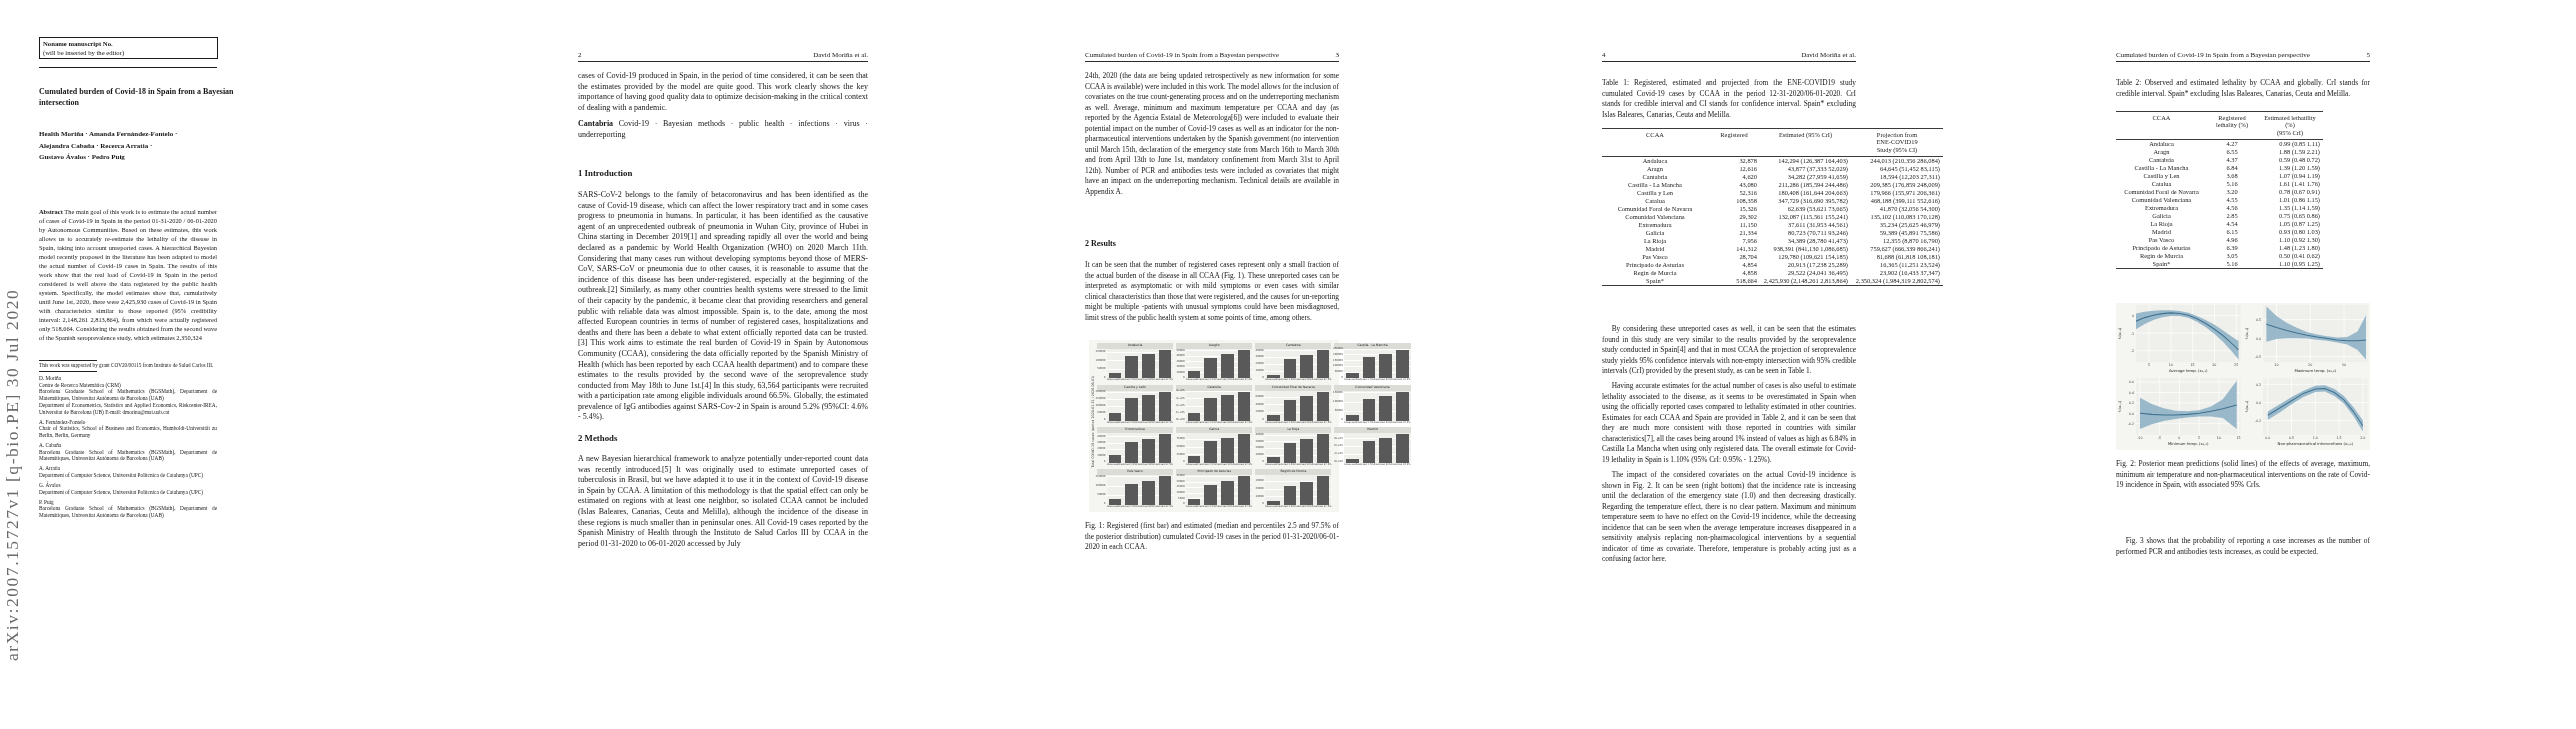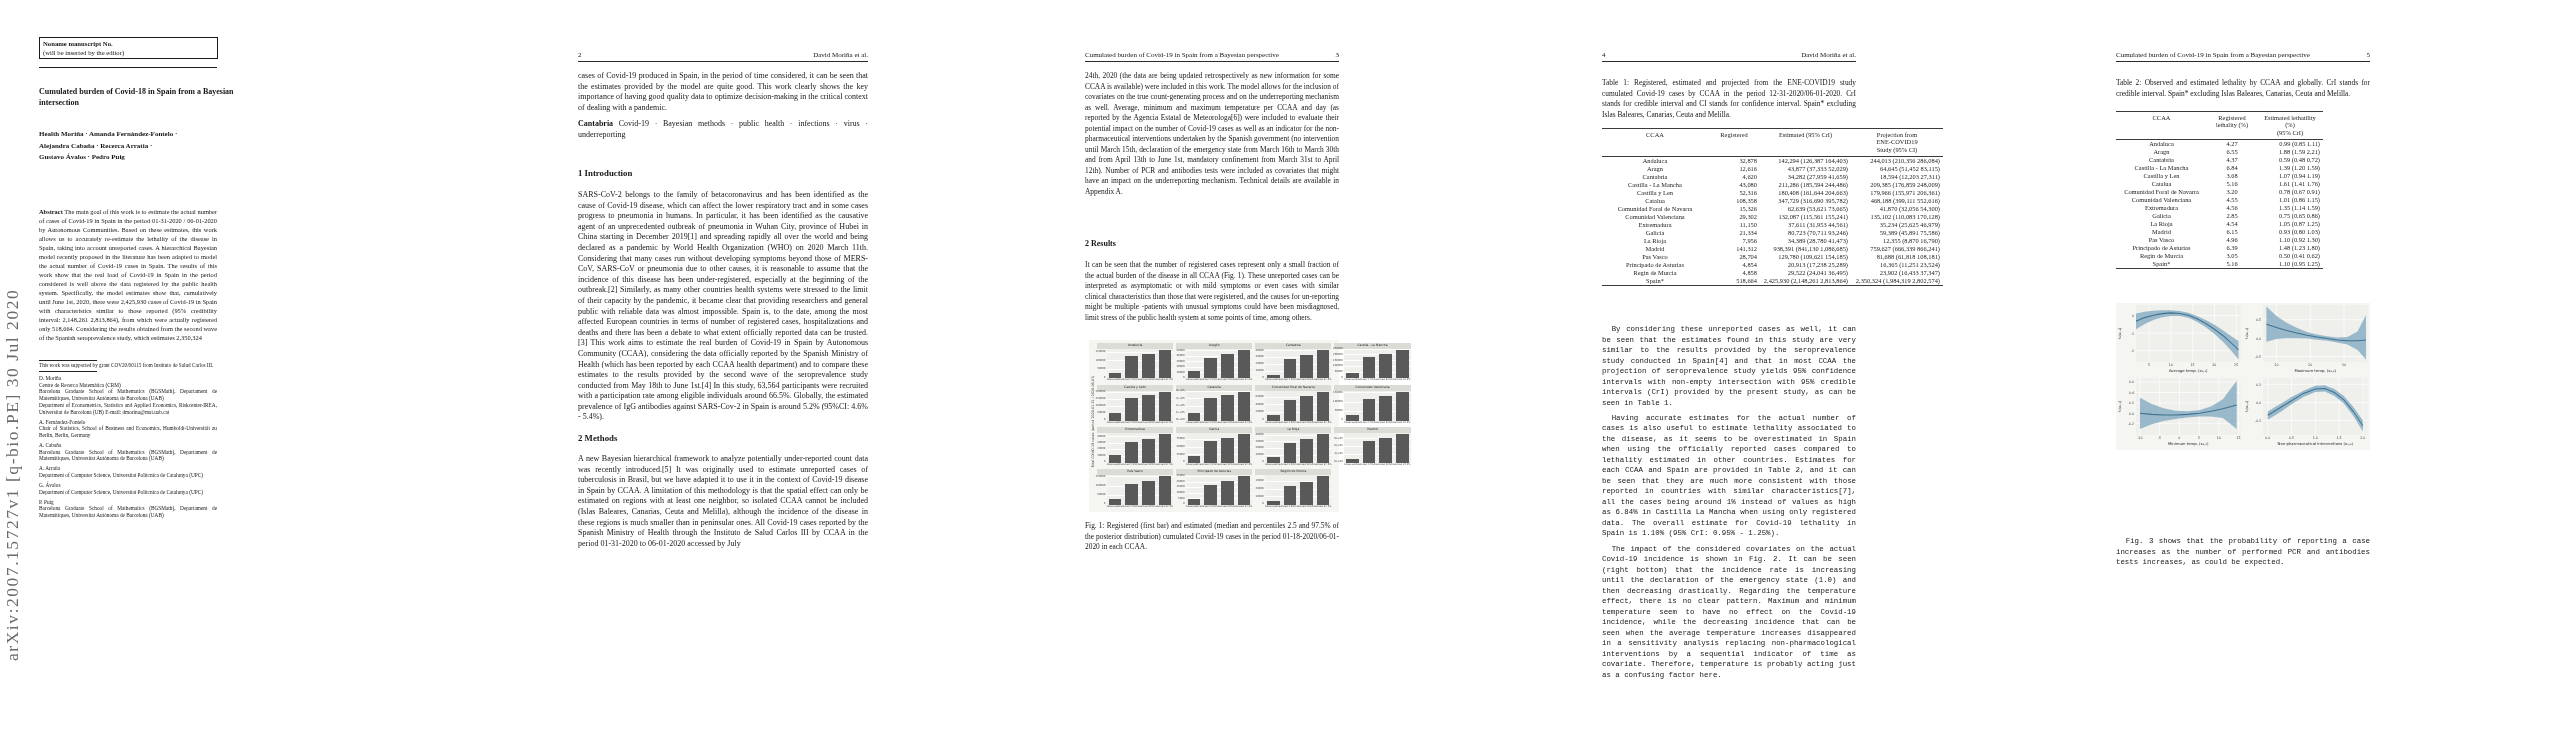--- a/index.html
+++ b/index.html
@@ -33,21 +33,21 @@
 
   
   .p2-block{left:63px;width:290px;font-size:8px;line-height:10.6px;}
   .p2-h{left:63px;font-size:8.8px;font-weight:bold;}
 
   
   .p3-block{left:55px;width:254px;font-size:7.4px;line-height:10.5px;}
   .p4-block{left:56px;width:254px;font-size:7.4px;line-height:10.5px;}
   .p5-block{left:55px;width:254px;font-size:7.4px;line-height:10.5px;}
   .sec-h{font-size:8px;font-weight:bold;}
-  .indent{text-indent:9.7px;font-family:Liberation Mono, monospace;}
+  .indent{text-indent:9.7px;}
   .para{margin:0 0 4.9px 0;}
 
   
   .dtable{border-collapse:collapse;table-layout:fixed;font-size:6.4px;color:#1c1c1c;
     border-top:1px solid #3a3a3a;border-bottom:1px solid #3a3a3a;}
   .dtable thead tr{border-bottom:0.6px solid #3a3a3a;}
   .dtable th{font-weight:normal;vertical-align:top;padding:1.8px 3px 2.4px 3px;line-height:7.6px;}
   .dtable td{padding:0 3px;line-height:8px;white-space:nowrap;}
   .ta-c{text-align:center;} .ta-r{text-align:right;}
 
@@ -593,21 +593,21 @@
             <div class="xrow">
               <span>Observed</span>
               <span>Predicted 2.5%</span>
               <span>Predicted 50%</span>
               <span>Predicted 97.5%</span>
             </div>
           </div>
         </div>
       </div>
 
-    <div class="abs p3-block just" style="top:521px">Fig. 1: Registered (first bar) and estimated (median and percentiles 2.5 and 97.5% of the posterior distribution) cumulated Covid-19 cases in the period 01-18-2020/06-01-2020 in each CCAA.</div>
+    <div class="abs p3-block just" style="top:521px">Fig. 1: Registered (first bar) and estimated (median and percentiles 2.5 and 97.5% of the posterior distribution) cumulated Covid-19 cases in the period 01-31-2020/06-01-2020 in each CCAA.</div>
   </div>
 
   <div class="page" id="page4">
     <div class="abs runhead" style="left:56px;width:254px">
       <span>4</span>
       <span>David Moriña et al.</span>
     </div>
     <div class="abs hdrule" style="left:56px;width:254px"></div>
 
     <div class="abs p4-block just" style="top:78px">Table 1: Registered, estimated and projected from the ENE-COVID19 study cumulated Covid-19 cases by CCAA in the period 12-31-2020/06-01-2020. CrI stands for credible interval and CI stands for confidence interval. Spain* excluding Islas Baleares, Canarias, Ceuta and Melilla.</div>
@@ -966,17 +966,18 @@
             <span style="left: 4.54545%;">0.0</span>
             <span style="left: 27.2727%;">0.5</span>
             <span style="left: 50%;">1.0</span>
             <span style="left: 72.7273%;">1.5</span>
             <span style="left: 95.4545%;">2.0</span>
           </div>
           <div class="f2xlb">Non-pharmaceutical interventions (xₛ,₄)</div>
         </div>
       </div>
 
+    <div class="abs p5-block just" style="top:459px">Fig. 2: Posterior mean predictions (solid lines) of the effects of average, maximum, minimum air temperature and non-pharmaceutical interventions on the rate of Covid-19 incidence in Spain, with associated 95% CrIs.</div>
     <div class="abs p5-block just indent" style="top:536px">Fig. 3 shows that the probability of reporting a case increases as the number of performed PCR and antibodies tests increases, as could be expected.</div>
   </div>
 
 </div>
 
 
 </body></html>

